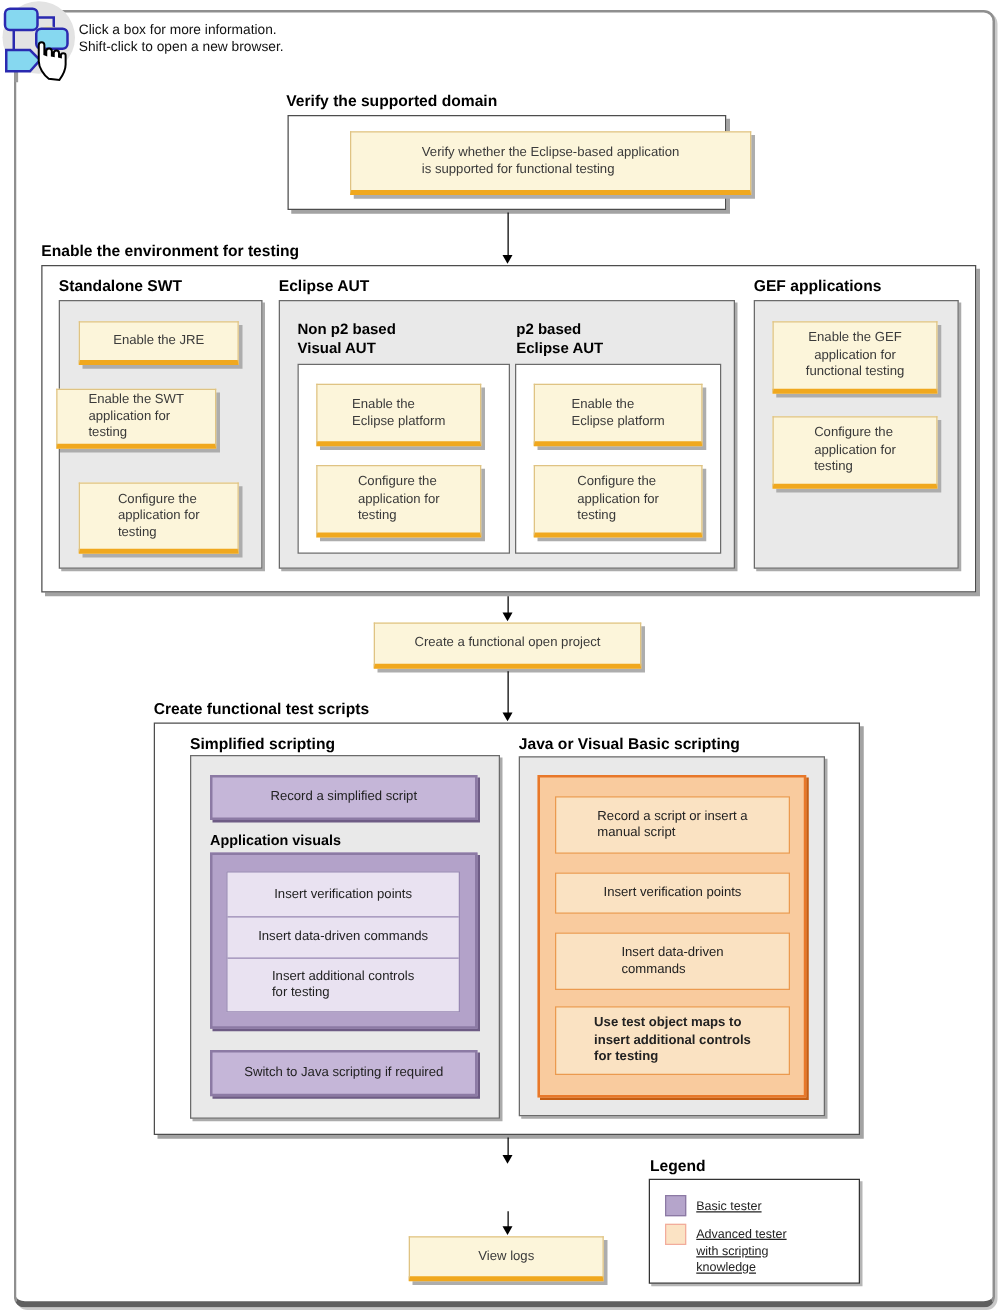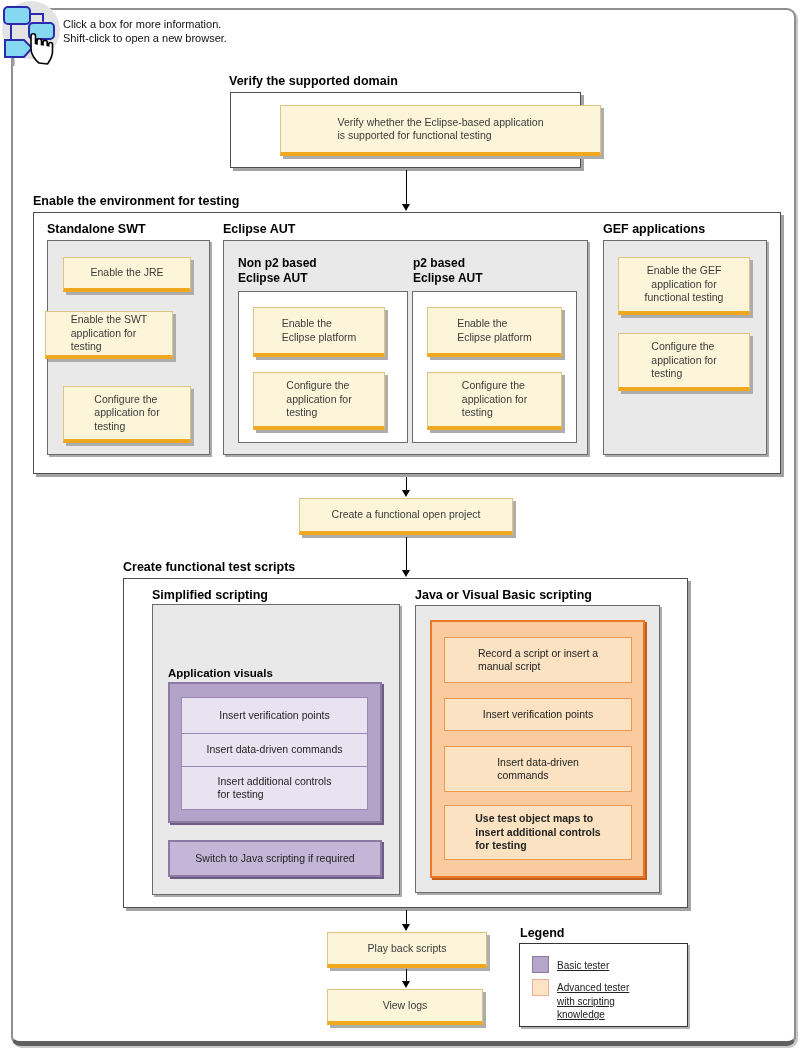--- a/index.html
+++ b/index.html
@@ -109,21 +109,21 @@
   <div class="ybox" style="left:63px;top:386px;width:128px;height:57px;">
     <span class="lbl">Configure the
 application for
 testing</span>
   </div>
 
   <div class="hd" style="left:223px;top:222px;">Eclipse AUT</div>
   <div class="gbox" style="left:223px;top:240px;width:365px;height:215px;"></div>
 
   <div class="hd hd-sm" style="left:238px;top:256px;">Non p2 based
-Eclipse AUT</div>
+Visual AUT</div>
   <div class="iwbox" style="left:238px;top:291px;width:170px;height:152px;"></div>
   <div class="ybox" style="left:253px;top:307px;width:132px;height:50px;">
     <span class="lbl">Enable the
 Eclipse platform</span>
   </div>
   <div class="ybox" style="left:253px;top:372px;width:132px;height:58px;">
     <span class="lbl">Configure the
 application for
 testing</span>
   </div>
@@ -166,20 +166,23 @@
   <div class="arrow" style="left:402px;top:537px;height:40px;">
       <div class="shaft"></div>
       <div class="head"></div>
     </div>
 
   <div class="hd" style="left:123px;top:560px;">Create functional test scripts</div>
   <div class="wbox" style="left:123px;top:578px;width:565px;height:330px;"></div>
 
   <div class="hd" style="left:152px;top:588px;">Simplified scripting</div>
   <div class="gbox" style="left:152px;top:604px;width:248px;height:291px;"></div>
+  <div class="pbox" style="left:168px;top:620px;width:214px;height:36px;">
+    <span class="lbl">Record a simplified script</span>
+  </div>
   <div class="hd" style="left:168px;top:666px;font-size:11.5px;">Application visuals</div>
   <div class="pcontainer" style="left:168px;top:682px;width:214px;height:141px;"></div>
   <div class="pstack" style="left:181px;top:697px;width:187px;height:113px;">
     <div class="cell" style="height:35px;">
       <span class="lbl">Insert verification points</span>
     </div>
     <div class="cell" style="height:33px;">
       <span class="lbl">Insert data-driven commands</span>
     </div>
     <div class="cell" style="flex:1;">
@@ -209,23 +212,20 @@
     <span class="lbl">Use test object maps to
 insert additional controls
 for testing</span>
   </div>
 
   <div class="arrow" style="left:402px;top:910px;height:21px;">
       <div class="shaft"></div>
       <div class="head"></div>
     </div>
 
-  <div class="ybox" style="left:327px;top:932px;width:160px;height:36px;">
-    <span class="lbl">Play back scripts</span>
-  </div>
   <div class="arrow" style="left:402px;top:969px;height:19px;">
       <div class="shaft"></div>
       <div class="head"></div>
     </div>
   <div class="ybox" style="left:327px;top:989px;width:156px;height:36px;">
     <span class="lbl">View logs</span>
   </div>
 
   <div class="hd" style="left:520px;top:926px;">Legend</div>
   <div class="legend-box"></div>

